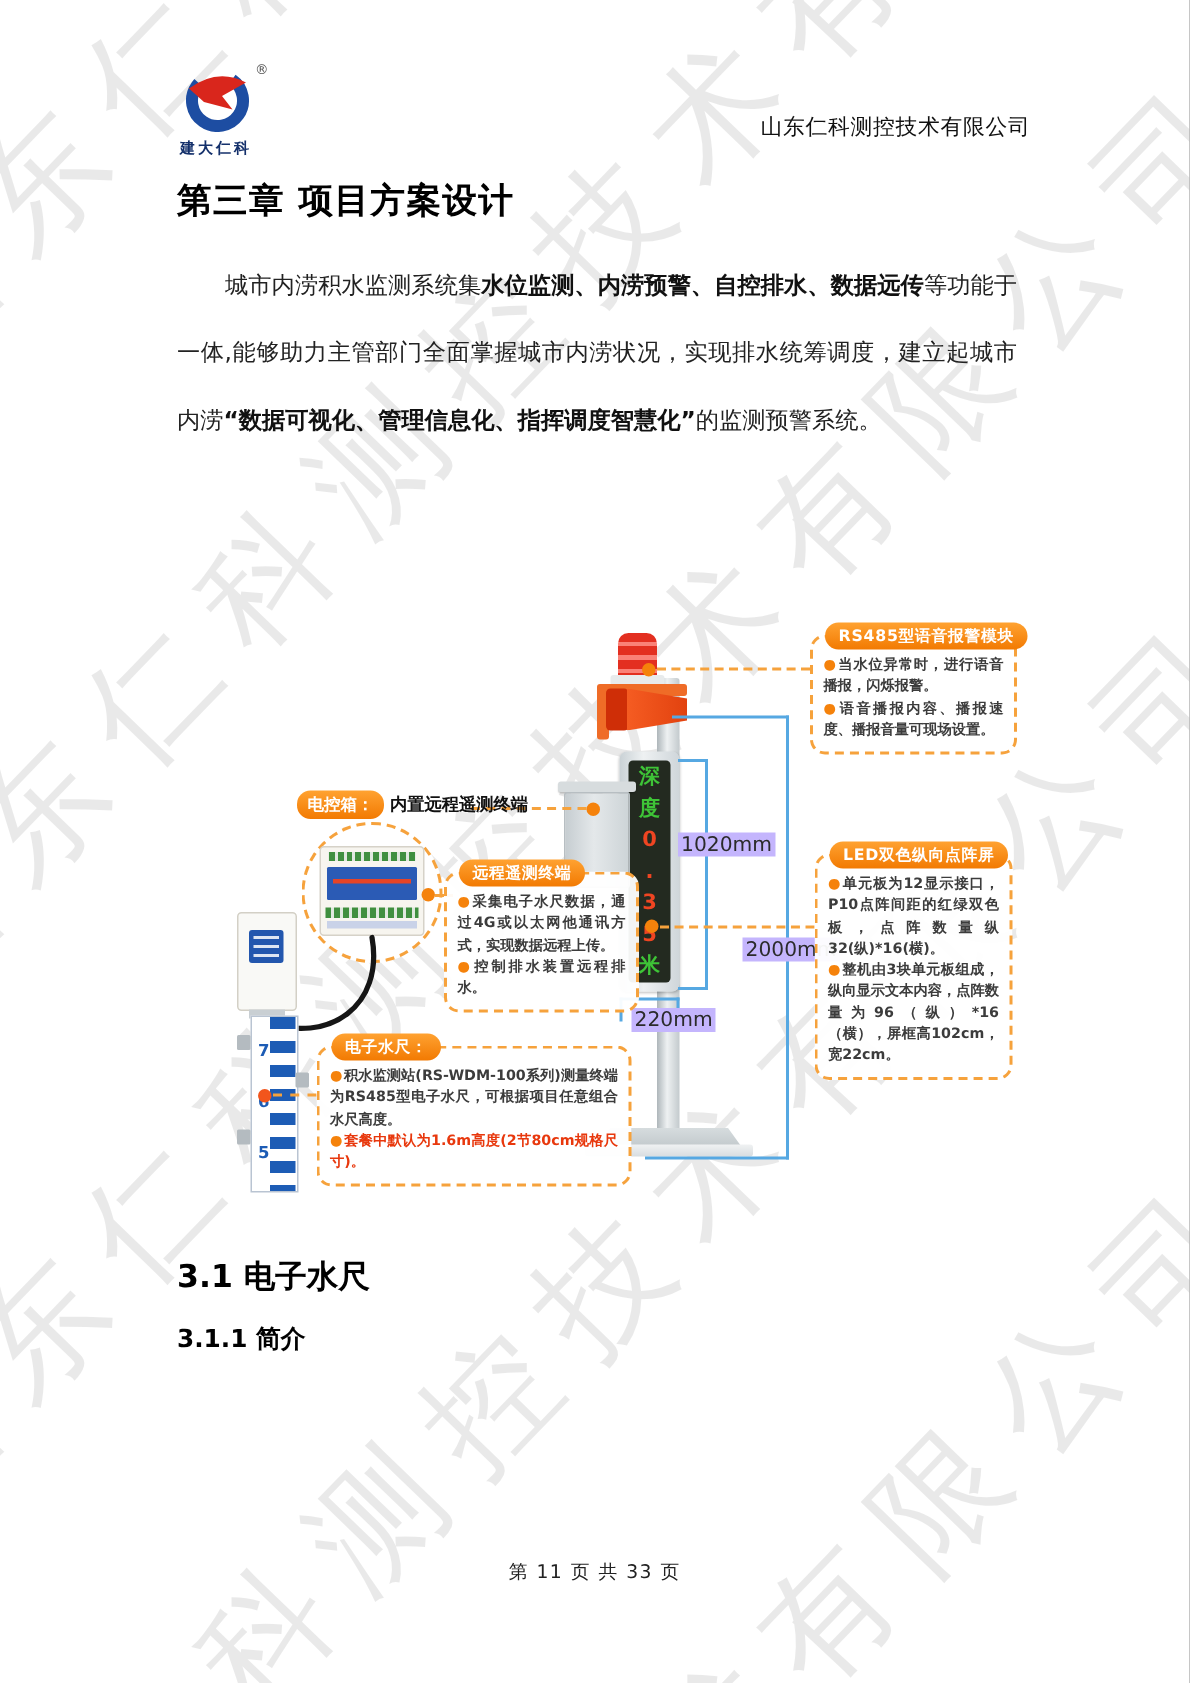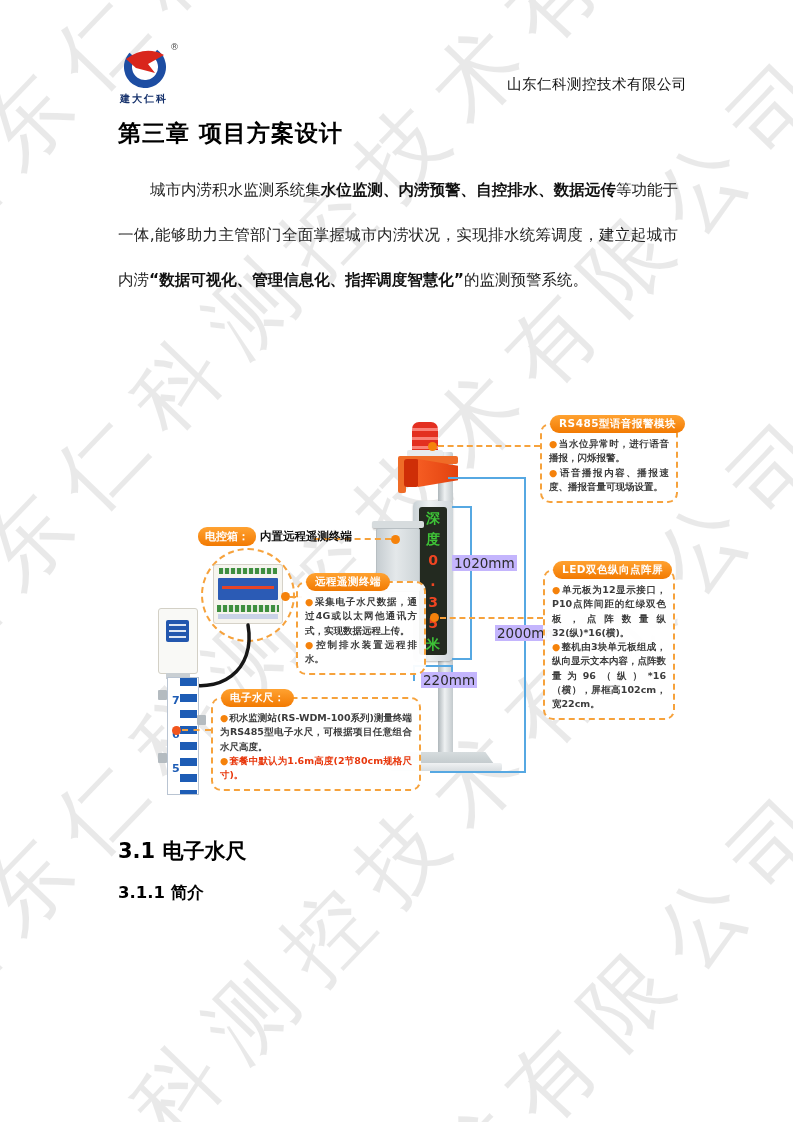--- a/index.html
+++ b/index.html
@@ -245,14 +245,15 @@
       <span class="badge">电子水尺：</span>
       <div class="bl"><span class="dot">●</span><span>积水监测站(RS-WDM-100系列)测量终端为RS485型电子水尺，可根据项目任意组合水尺高度。</span></div>
       <div class="bl warn"><span class="dot">●</span><span>套餐中默认为1.6m高度(2节80cm规格尺寸)。</span></div>
     </div>
 
   </div>
 
   <div class="sec1">3.1 电子水尺</div>
   <div class="sec2">3.1.1 简介</div>
 
+  <div class="footer">第 11 页 共 33 页</div>
 
 </div>
 
 </body></html>

